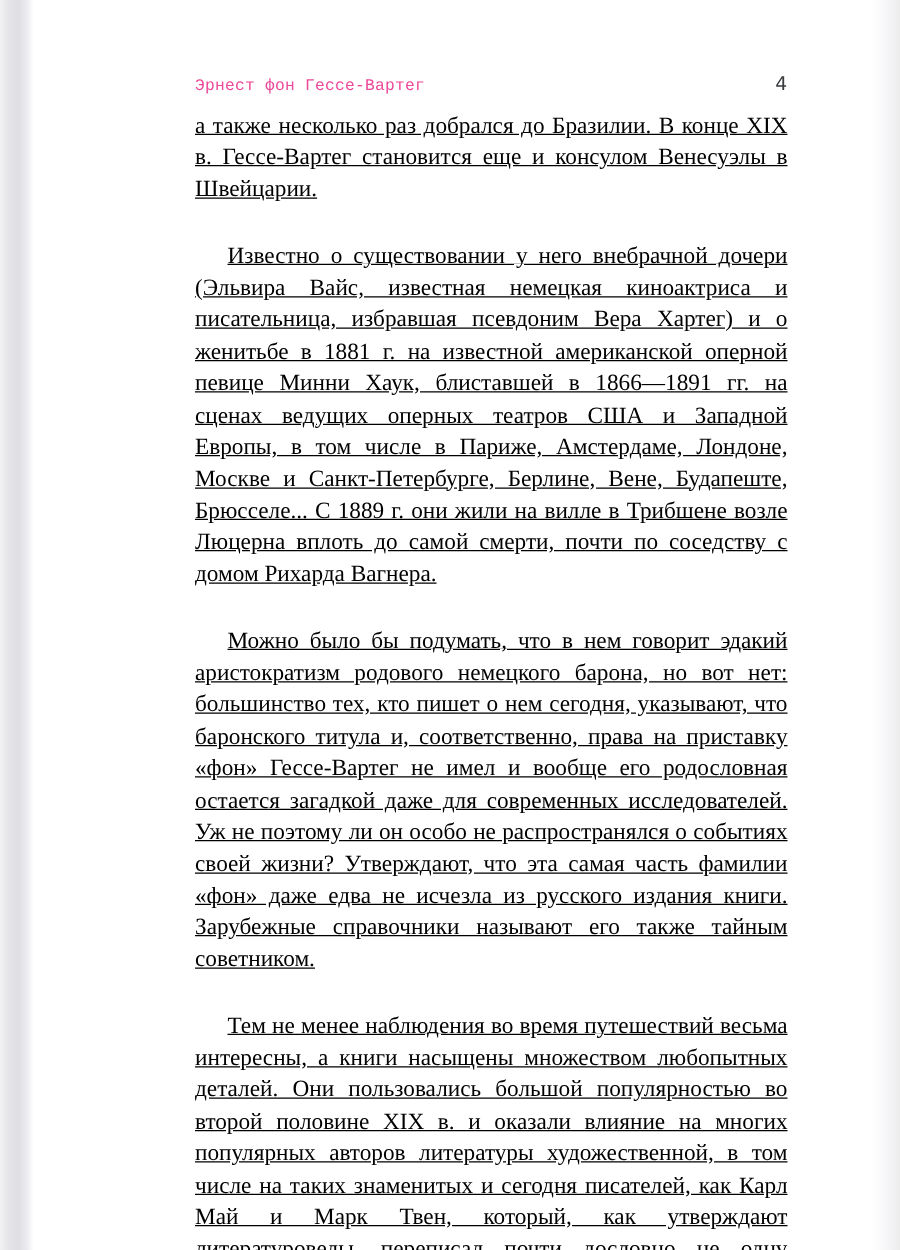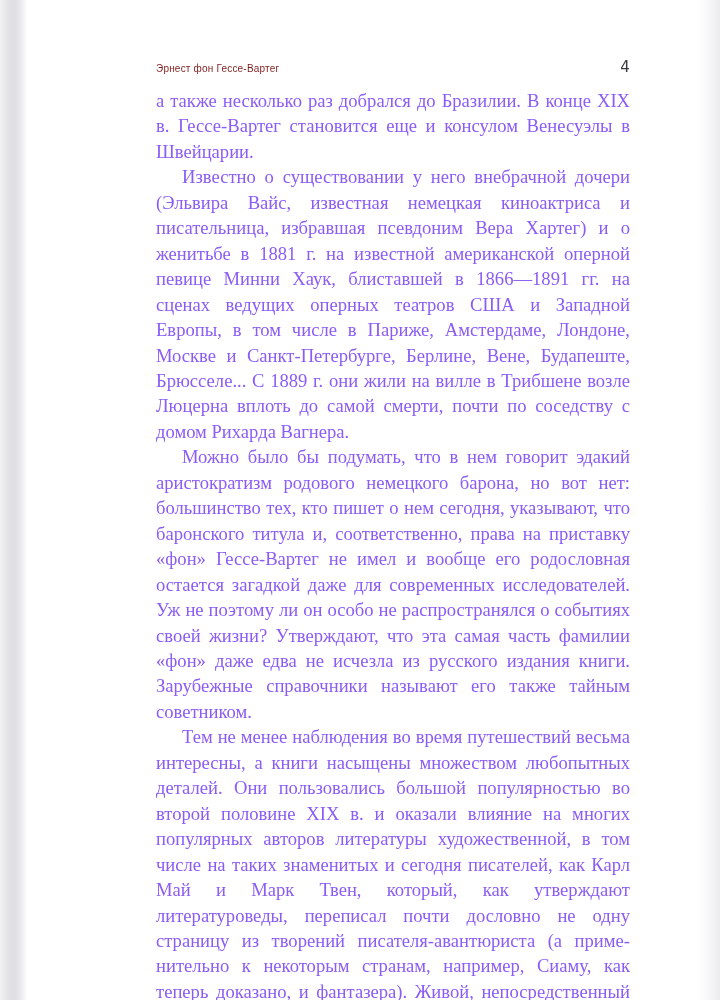--- a/index.html
+++ b/index.html
@@ -68,24 +68,24 @@
     position: absolute;
     top: 58px;
     left: 129px;
     width: 474px;
     height: 22px;
     display: flex;
     align-items: baseline;
     justify-content: space-between;
   }
   .running-head-title {
-    font-family: Liberation Sans, sans-serif;
-    font-size: 10px;
+    font-family: Liberation Mono, monospace;
+    font-size: 13px;
     font-weight: 400;
-    color: #7f1d1d;
+    color: #ec4899;
     letter-spacing: 0.2px;
     white-space: nowrap;
   }
   .running-head-folio {
     font-family: "DejaVu Sans", "Liberation Sans", sans-serif;
     font-size: 15px;
     font-weight: 400;
     color: #3a3b3f;
     letter-spacing: 0.2px;
   }
@@ -96,33 +96,35 @@
     top: 88px;
     left: 129px;
     width: 474px;
   }
 
   .para {
     margin: 0;
     font-family: "Liberation Serif", "DejaVu Serif", serif;
     font-size: 18.6px;
     line-height: 25.45px;
-    color: #8b5cf6;
+    color: #000000;
     text-align: justify;
     text-justify: inter-word;
     text-indent: 0;
     hyphens: manual;
     -webkit-hyphens: manual;
     word-spacing: 0px;
+    text-decoration: underline;
   }
   .para + .para {
     text-indent: 26px;
   }
   .para.indented {
     text-indent: 26px;
+    margin-top: 28px;
   }
   
 </style>
 </head>
 <body>
 
 <div id="page-root">
 
   <div class="page-sheet">
 

